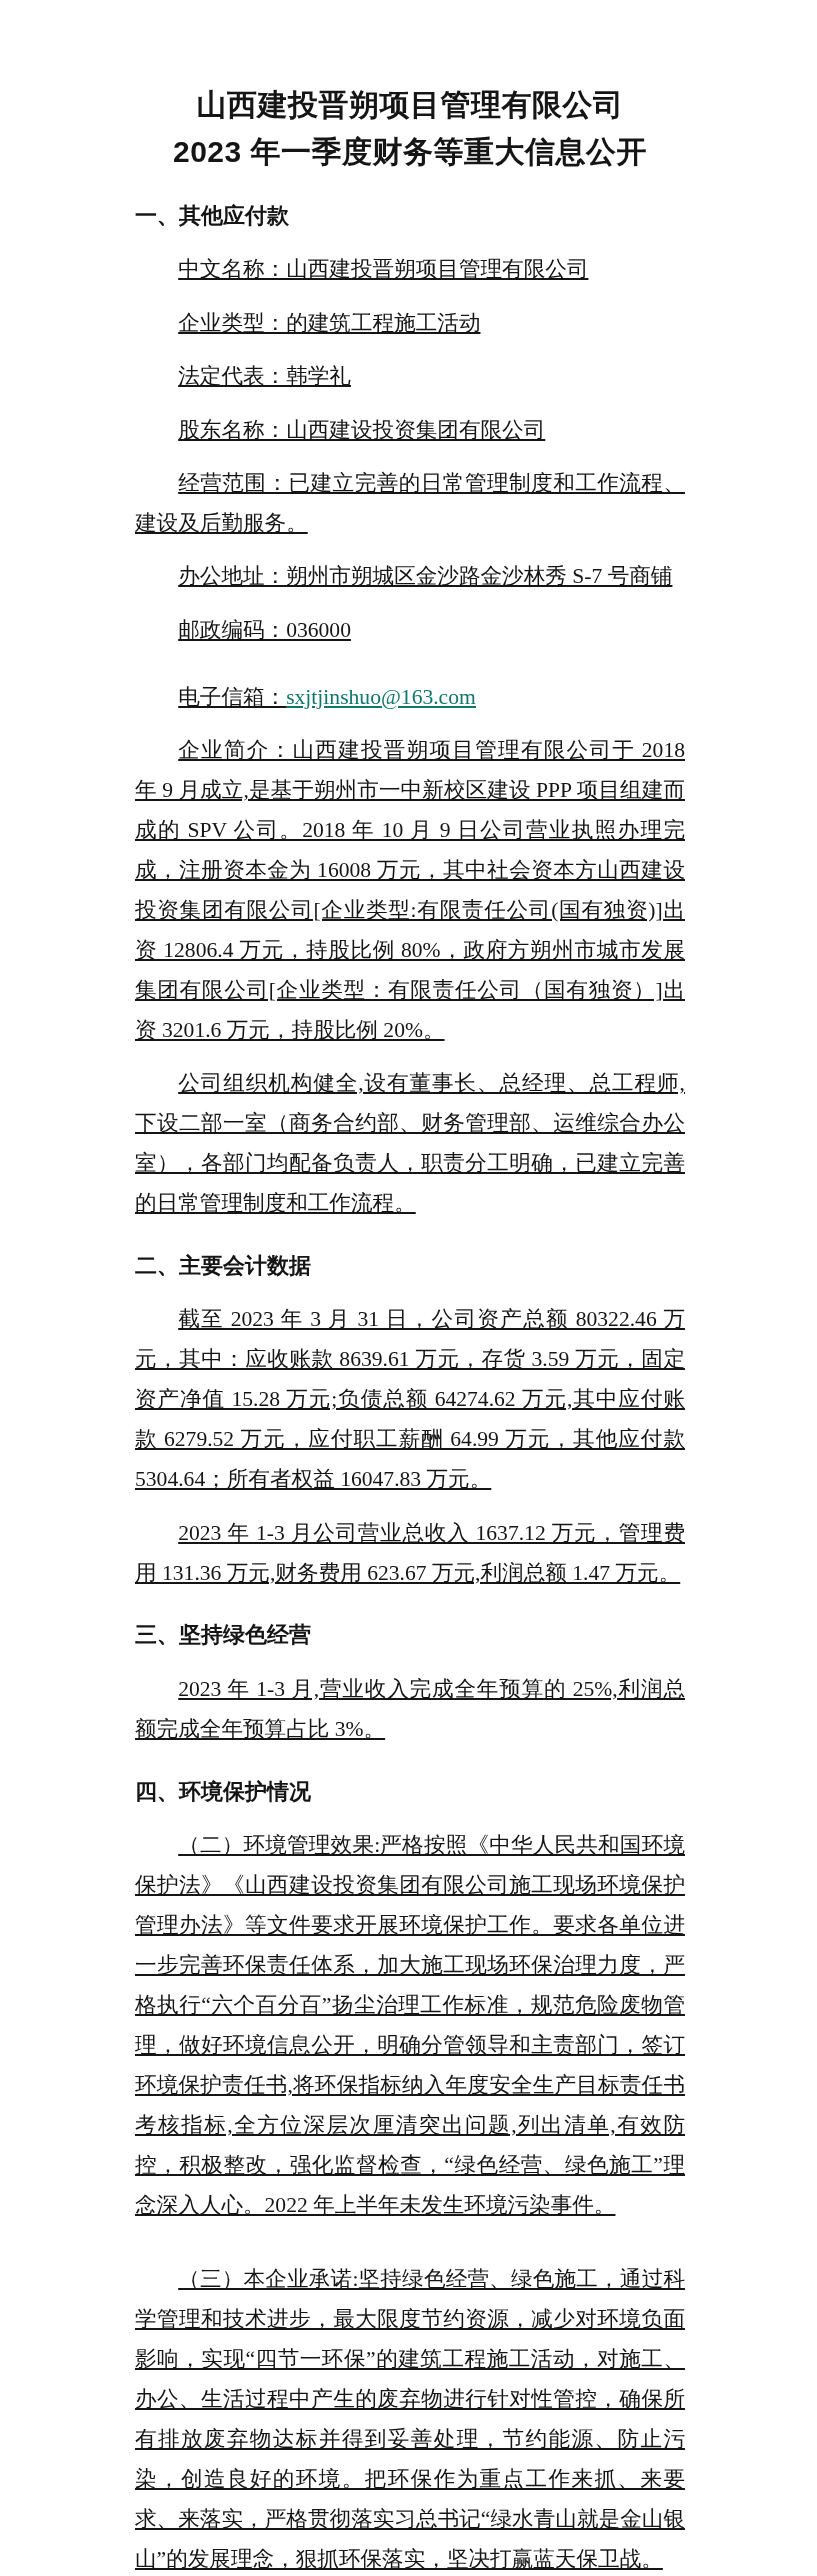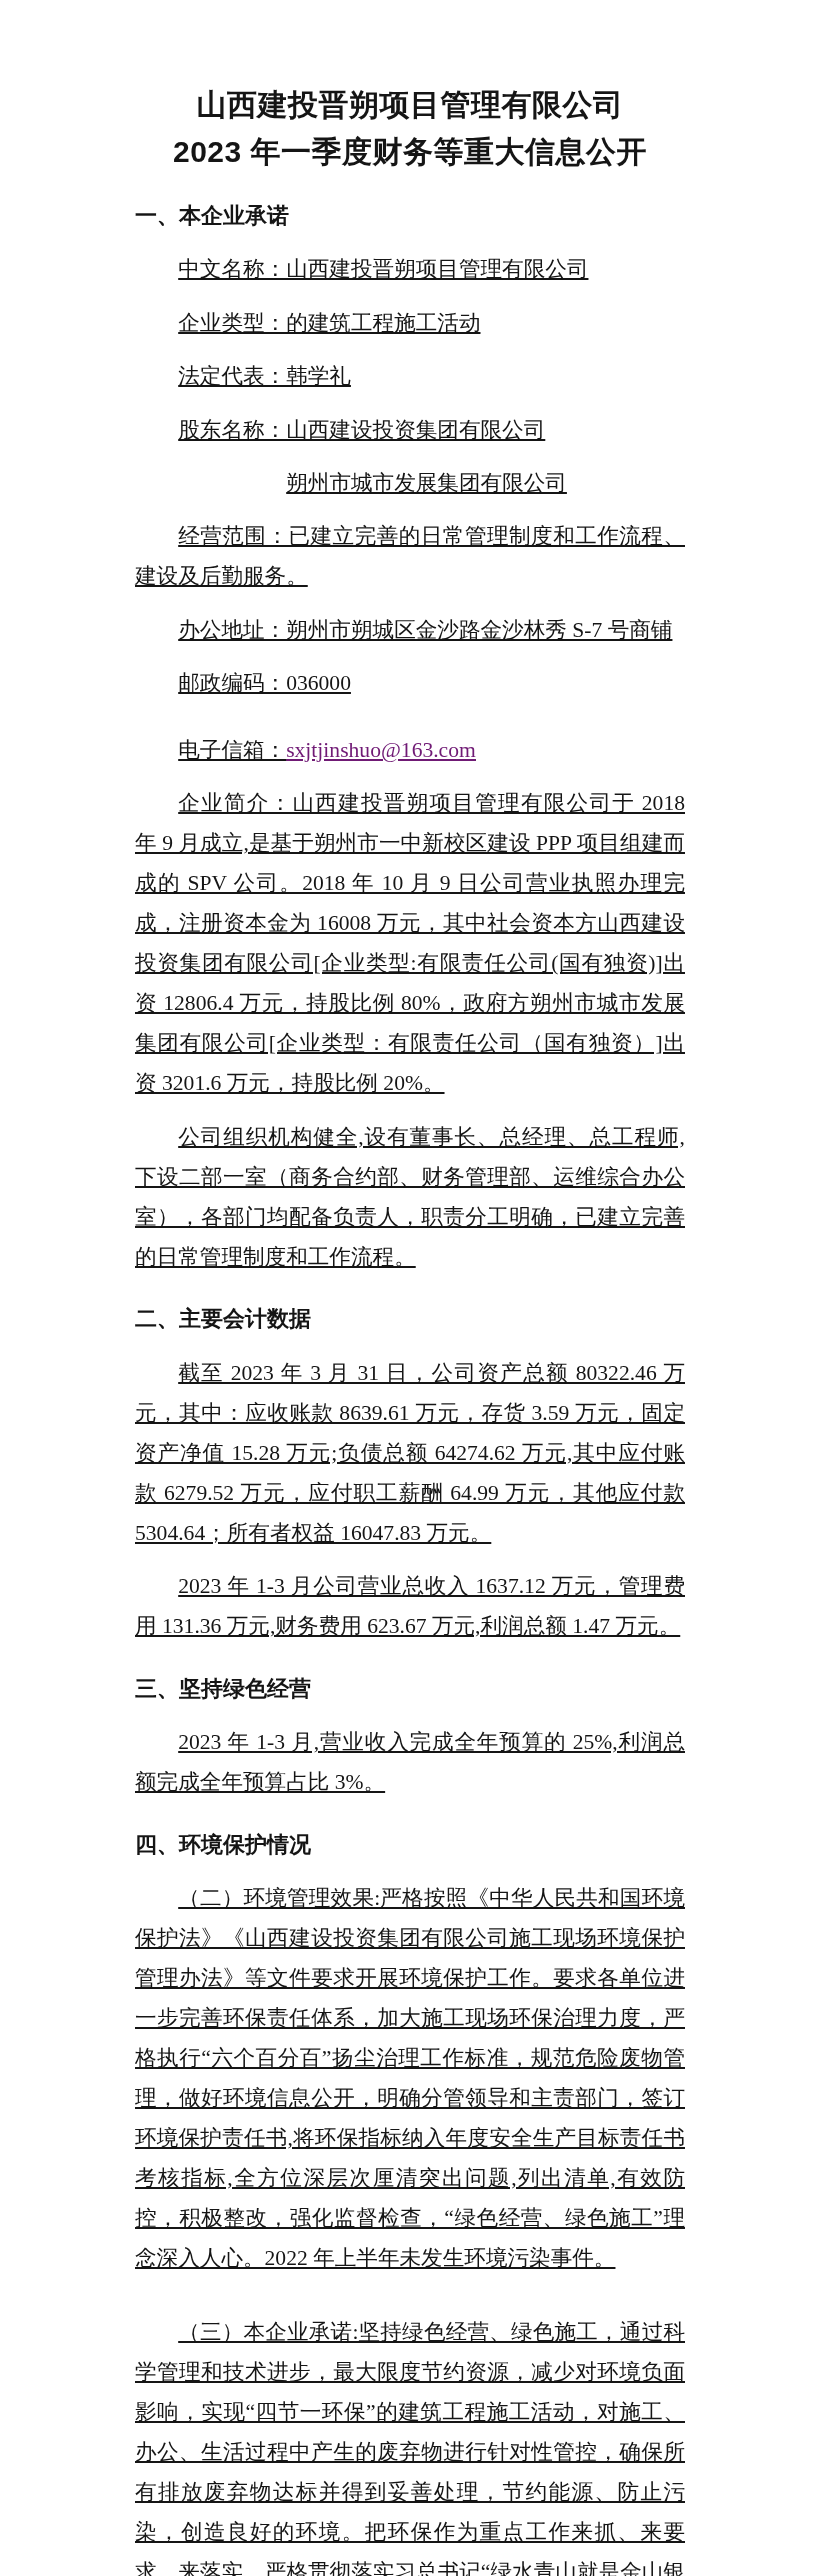--- a/index.html
+++ b/index.html
@@ -53,40 +53,39 @@
   .cont {
     text-indent: 7em;
   }
   .email-line {
     margin-top: 13.4px;
   }
   .mt-lg {
     margin-top: 20.6px;
   }
   .link {
-    color: #701a75;
+    color: #0f766e;
     text-decoration: underline;
   }
 </style>
 </head>
 <body>
 
 <div class="page">
 
   <div class="title-block">
     <div class="title-line">山西建投晋朔项目管理有限公司</div>
     <div class="title-line">2023 年一季度财务等重大信息公开</div>
   </div>
 
-  <h2 class="sec-h">一、本企业承诺</h2>
+  <h2 class="sec-h">一、其他应付款</h2>
   <p class="bp">中文名称：山西建投晋朔项目管理有限公司</p>
   <p class="bp">企业类型：的建筑工程施工活动</p>
   <p class="bp">法定代表：韩学礼</p>
   <p class="bp">股东名称：山西建设投资集团有限公司</p>
-  <p class="bp cont">朔州市城市发展集团有限公司</p>
   <p class="bp">经营范围：已建立完善的日常管理制度和工作流程、建设及后勤服务。</p>
   <p class="bp">办公地址：朔州市朔城区金沙路金沙林秀 S-7 号商铺</p>
   <p class="bp">邮政编码：036000</p>
   <p class="bp email-line"><span>电子信箱：</span><a href="#" class="link">sxjtjinshuo@163.com</a></p>
   <p class="bp">企业简介：山西建投晋朔项目管理有限公司于 2018 年 9 月成立,是基于朔州市一中新校区建设 PPP 项目组建而成的 SPV 公司。2018 年 10 月 9 日公司营业执照办理完成，注册资本金为 16008 万元，其中社会资本方山西建设投资集团有限公司[企业类型:有限责任公司(国有独资)]出资 12806.4 万元，持股比例 80%，政府方朔州市城市发展集团有限公司[企业类型：有限责任公司（国有独资）]出资 3201.6 万元，持股比例 20%。</p>
   <p class="bp">公司组织机构健全,设有董事长、总经理、总工程师,下设二部一室（商务合约部、财务管理部、运维综合办公室），各部门均配备负责人，职责分工明确，已建立完善的日常管理制度和工作流程。</p>
 
   <h2 class="sec-h">二、主要会计数据</h2>
   <p class="bp">截至 2023 年 3 月 31 日，公司资产总额 80322.46 万元，其中：应收账款 8639.61 万元，存货 3.59 万元，固定资产净值 15.28 万元;负债总额 64274.62 万元,其中应付账款 6279.52 万元，应付职工薪酬 64.99 万元，其他应付款 5304.64；所有者权益 16047.83 万元。</p>
   <p class="bp">2023 年 1-3 月公司营业总收入 1637.12 万元，管理费用 131.36 万元,财务费用 623.67 万元,利润总额 1.47 万元。</p>

